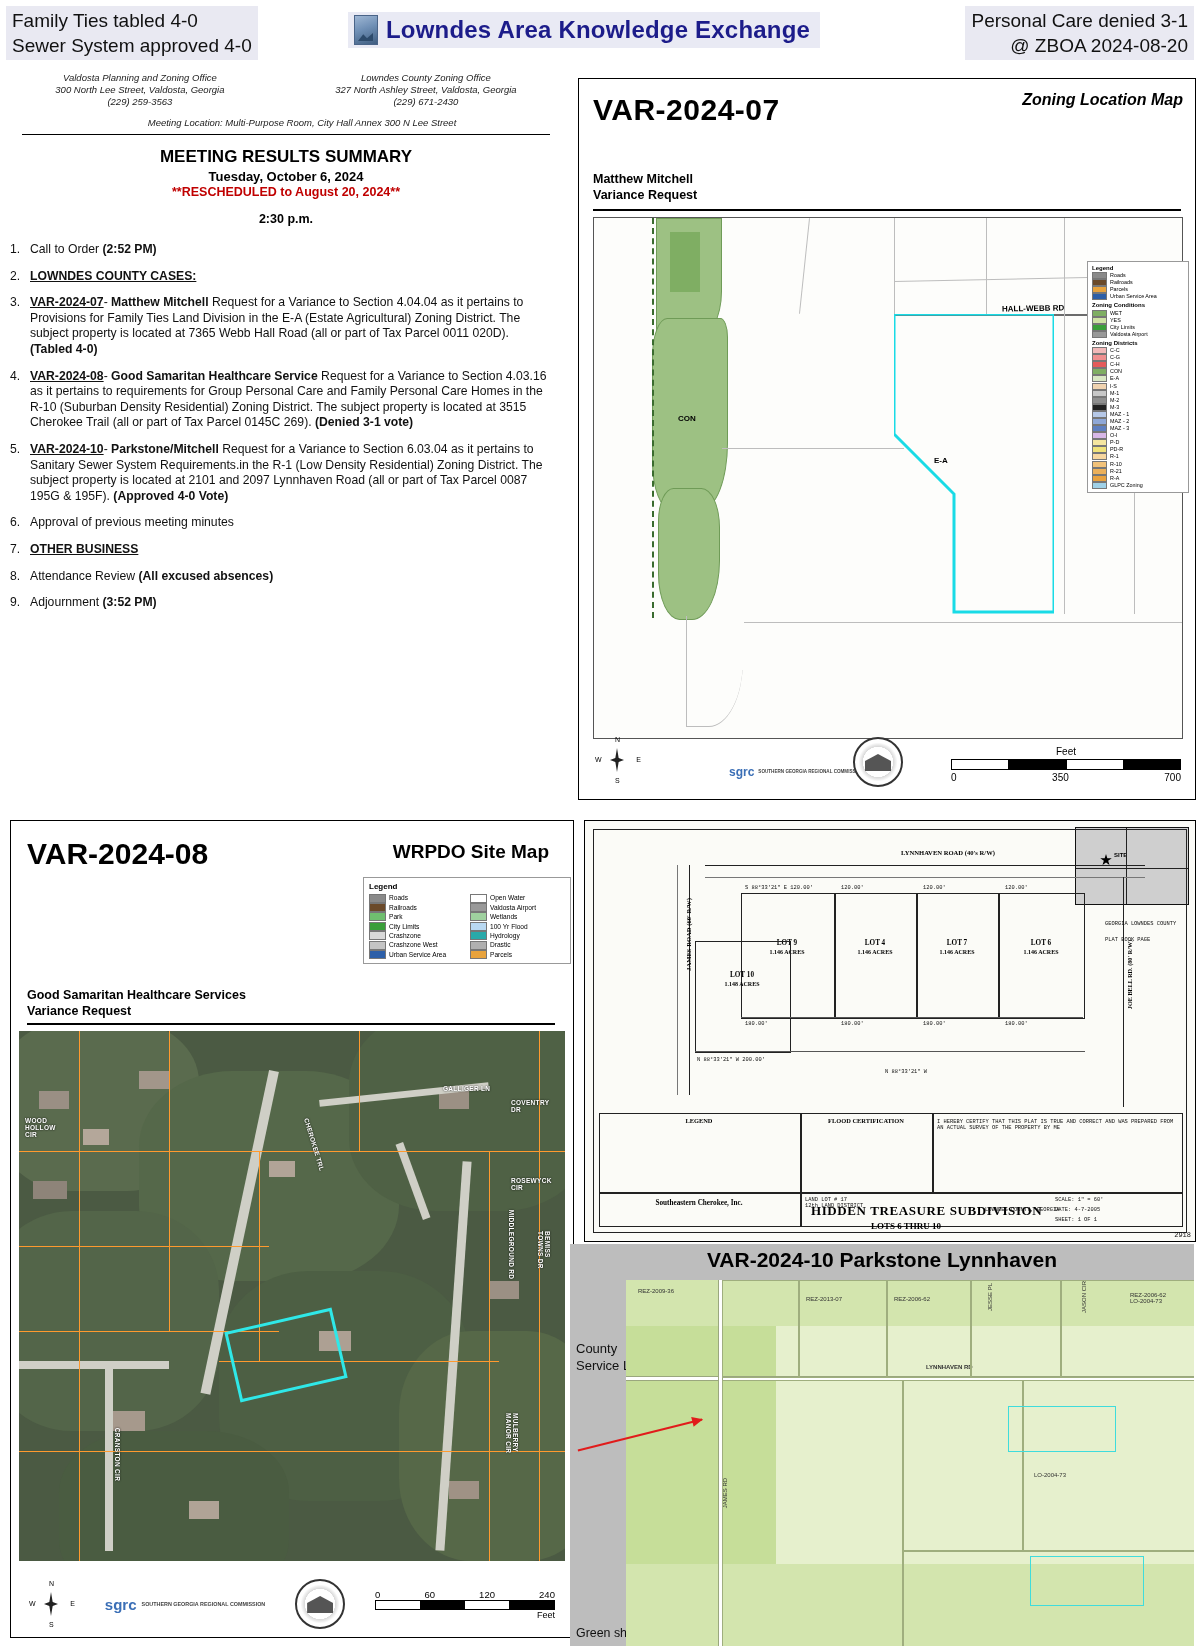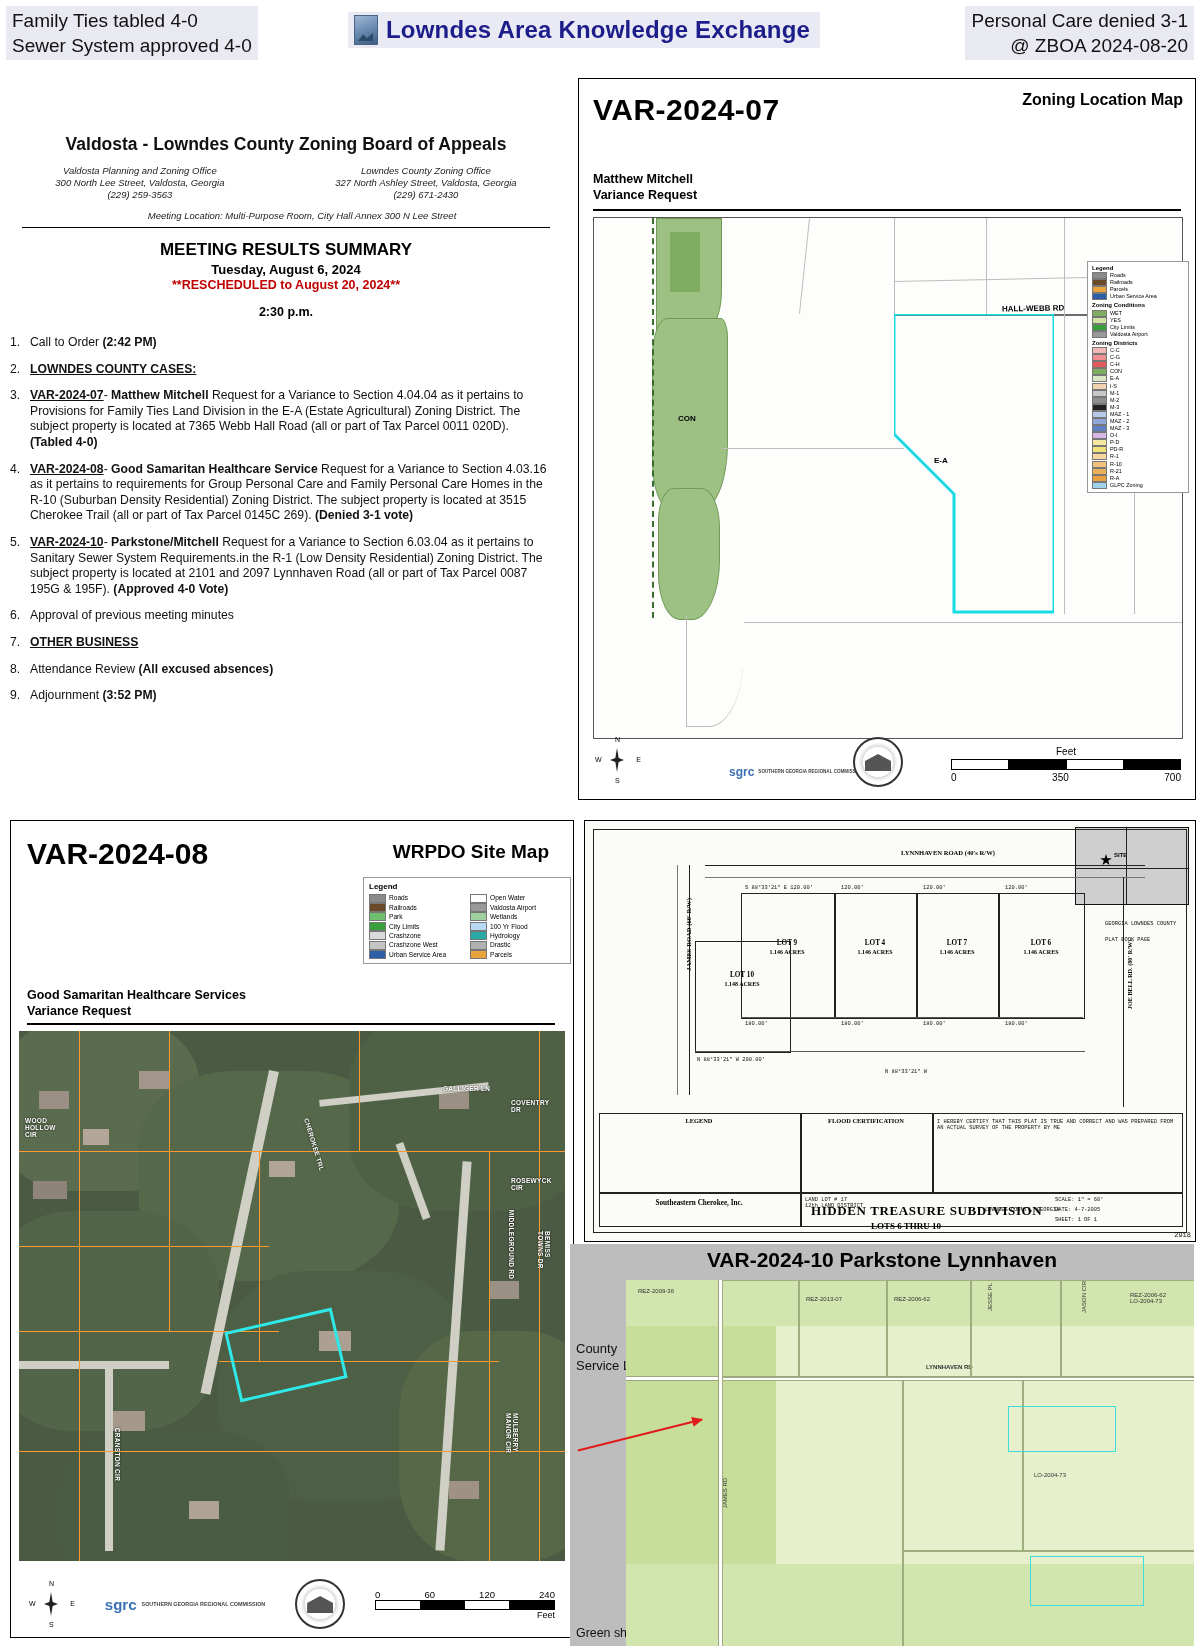--- a/index.html
+++ b/index.html
@@ -28,21 +28,21 @@
   .sum-results .l3{font-size:12.5px;font-weight:bold;color:#c00000;margin-top:1px;}
   .sum-results .l4{font-size:12.5px;font-weight:bold;margin-top:13px;}
   ol.agenda{list-style:none;margin:16px 0 0 0;padding:0 18px 0 30px;}
   ol.agenda li{position:relative;font-size:12.2px;line-height:15.6px;color:#111;margin-bottom:11px;text-align:left;}
   ol.agenda li .num{position:absolute;left:-20px;top:0;font-size:12.2px;}
   .u{text-decoration:underline;font-weight:bold;}
 
   
   #map07{left:578px;top:78px;width:616px;height:720px;border:1px solid #000;background:#fff;}
   #map07 .hdr-title{position:absolute;left:14px;top:14px;font-size:30px;font-weight:bold;letter-spacing:.5px;}
-  #map07 .hdr-right{position:absolute;right:12px;top:12px;font-size:16px;font-weight:bold;}
+  #map07 .hdr-right{position:absolute;right:12px;top:12px;font-size:16px;font-weight:bold;font-style:italic;}
   #map07 .sub{position:absolute;left:14px;top:92px;font-size:12.5px;font-weight:bold;line-height:16px;}
   #map07 .rule{position:absolute;left:14px;top:130px;width:588px;border-top:2px solid #000;}
   #map07 .canvas{position:absolute;left:14px;top:138px;width:588px;height:520px;background:#fdfdfb;border:1px solid #555;overflow:hidden;}
   .grn{position:absolute;background:#9dc183;border:1px solid #6f9b57;}
   .roadline{position:absolute;background:#6b6b6b;}
   .thinline{position:absolute;background:#bdbdbd;}
   #map07 .legend{position:absolute;right:6px;top:182px;width:92px;background:#fff;border:1px solid #999;font-size:5.4px;line-height:7.1px;padding:3px 4px;}
   #map07 .legend .h{font-weight:bold;font-size:6px;}
   #map07 .legend .row{display:flex;align-items:center;gap:3px;}
   #map07 .legend .sw{width:13px;height:5px;border:1px solid #777;display:inline-block;}
@@ -118,39 +118,38 @@
 Sewer System approved 4-0</div>
   <div class="abs banner-note" id="note-right">Personal Care denied 3-1
 @ ZBOA 2024-08-20</div>
   <div class="abs" id="lake-logo">
     <span class="mark"></span>
     <span class="txt">Lowndes Area Knowledge Exchange</span>
   </div>
 </div>
 
 <div class="abs" id="summary-panel">
-  <div class="sum-title">Valdosta - Lowndes County Zoning Board of Appeals</div>
   <div class="sum-offices">
     <div style="white-space:pre-line">Valdosta Planning and Zoning Office
 300 North Lee Street, Valdosta, Georgia
 (229) 259-3563</div>
     <div style="white-space:pre-line">Lowndes County Zoning Office
 327 North Ashley Street, Valdosta, Georgia
 (229) 671-2430</div>
   </div>
   <div class="sum-loc">Meeting Location:  Multi-Purpose Room, City Hall Annex 300 N Lee Street</div>
   <div class="rulewrap"></div>
   <div class="sum-results">
     <div class="l1">MEETING RESULTS SUMMARY</div>
-    <div class="l2">Tuesday, August 6, 2024</div>
+    <div class="l2">Tuesday, October 6, 2024</div>
     <div class="l3">**RESCHEDULED to August 20, 2024**</div>
     <div class="l4">2:30 p.m.</div>
   </div>
   <ol class="agenda" id="agenda-list">
-      <li><span class="num">1.</span>Call to Order <b>(2:42 PM)</b></li>
+      <li><span class="num">1.</span>Call to Order <b>(2:52 PM)</b></li>
       <li><span class="num">2.</span><span class="u">LOWNDES COUNTY CASES:</span></li>
       <li><span class="num">3.</span><span class="u">VAR-2024-07</span>- <b>Matthew Mitchell</b> Request for a Variance to Section 4.04.04 as it pertains to Provisions for Family Ties Land Division in the E-A (Estate Agricultural) Zoning District.  The subject property is located at 7365 Webb Hall Road (all or part of Tax Parcel 0011 020D). <b>(Tabled 4-0)</b></li>
       <li><span class="num">4.</span><span class="u">VAR-2024-08</span>- <b>Good Samaritan Healthcare Service</b> Request for a Variance to Section 4.03.16 as it pertains to requirements for Group Personal Care and Family Personal Care Homes in the R-10 (Suburban Density Residential) Zoning District.  The subject property is located at 3515 Cherokee Trail (all or part of Tax Parcel 0145C 269). <b>(Denied 3-1 vote)</b></li>
       <li><span class="num">5.</span><span class="u">VAR-2024-10</span>- <b>Parkstone/Mitchell</b> Request for a Variance to Section 6.03.04 as it pertains to Sanitary Sewer System Requirements.in the R-1 (Low Density Residential) Zoning District.  The subject property is located at 2101 and 2097 Lynnhaven Road (all or part of Tax Parcel 0087 195G &amp; 195F). <b>(Approved 4-0 Vote)</b></li>
       <li><span class="num">6.</span>Approval of previous meeting minutes</li>
       <li><span class="num">7.</span><span class="u">OTHER BUSINESS</span></li>
       <li><span class="num">8.</span>Attendance Review <b>(All excused absences)</b></li>
       <li><span class="num">9.</span>Adjournment <b>(3:52 PM)</b></li>
     </ol>
 </div>

